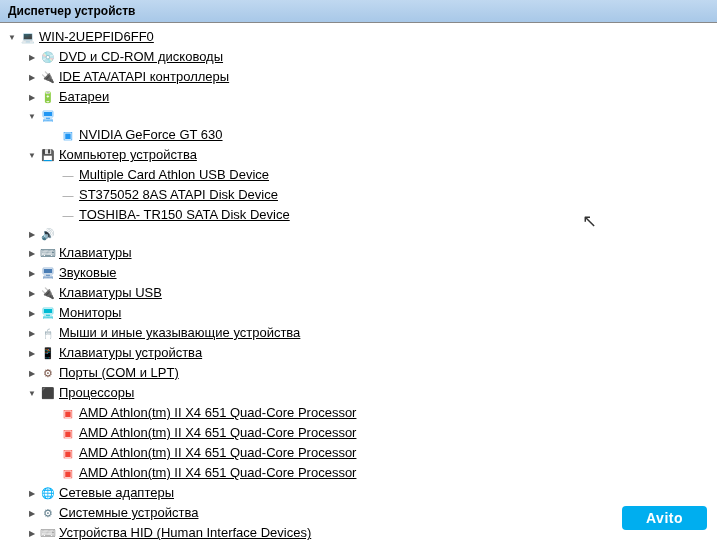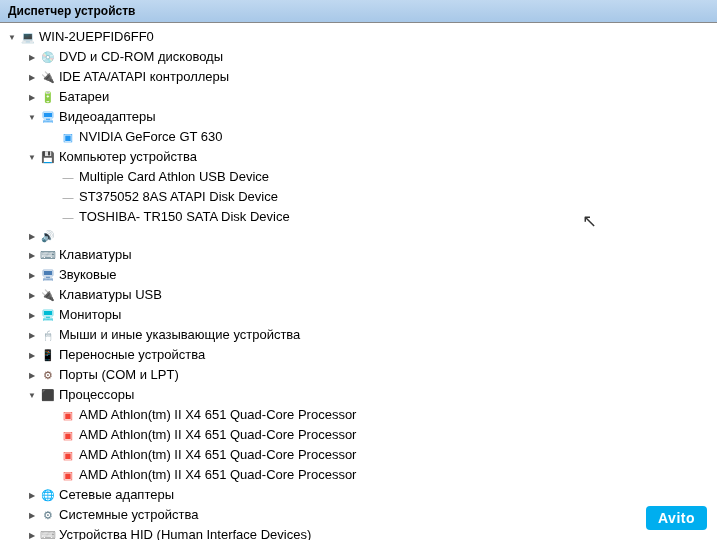--- a/index.html
+++ b/index.html
@@ -83,20 +83,21 @@
       margin-right: 3px;
       display: inline-flex;
       align-items: center;
       justify-content: center;
       font-size: 11px;
     }
 
     .item-label {
       font-size: 13px;
       color: #000;
+      text-decoration: underline;
     }
 
     
     .arrow-right::before { content: '▶'; font-size: 8px; }
     .arrow-down::before { content: '▼'; font-size: 8px; }
 
     
     .icon-computer { color: #4a7db5; }
     .icon-cdrom { color: #888; }
     .icon-ide { color: #888; }
@@ -119,21 +120,21 @@
     .icon-hid { color: #9E9E9E; }
 
     .avito-badge {
       position: absolute;
       bottom: 10px;
       right: 10px;
       background: #00aeef;
       color: white;
       font-size: 14px;
       font-weight: bold;
-      padding: 4px 12px;
+      padding: 4px 24px;
       border-radius: 4px;
       letter-spacing: 0.5px;
     }
 
     .cursor {
       position: absolute;
       top: 210px;
       right: 120px;
       font-size: 18px;
       color: #333;
@@ -181,21 +182,20 @@
           </span>
           <span class="tree-icon icon-battery">🔋</span>
           <span class="item-label">Батареи</span>
         </div>
         <div class="tree-item">
           <span class="indent" style="width: 24px;"></span>
           <span class="expand-btn">
             <span class="arrow-down"></span>
           </span>
           <span class="tree-icon icon-display">🖥</span>
-          <span class="item-label">Видеоадаптеры</span>
         </div>
         <div class="tree-item">
           <span class="indent" style="width: 44px;"></span>
           <span class="expand-placeholder"></span>
           <span class="tree-icon icon-gpu">▣</span>
           <span class="item-label">NVIDIA GeForce GT 630</span>
         </div>
         <div class="tree-item">
           <span class="indent" style="width: 24px;"></span>
           <span class="expand-btn">
@@ -268,21 +268,21 @@
           </span>
           <span class="tree-icon icon-mouse">🖱</span>
           <span class="item-label">Мыши и иные указывающие устройства</span>
         </div>
         <div class="tree-item">
           <span class="indent" style="width: 24px;"></span>
           <span class="expand-btn">
             <span class="arrow-right"></span>
           </span>
           <span class="tree-icon icon-portable">📱</span>
-          <span class="item-label">Переносные устройства</span>
+          <span class="item-label">Клавиатуры устройства</span>
         </div>
         <div class="tree-item">
           <span class="indent" style="width: 24px;"></span>
           <span class="expand-btn">
             <span class="arrow-right"></span>
           </span>
           <span class="tree-icon icon-ports">⚙</span>
           <span class="item-label">Порты (COM и LPT)</span>
         </div>
         <div class="tree-item">

